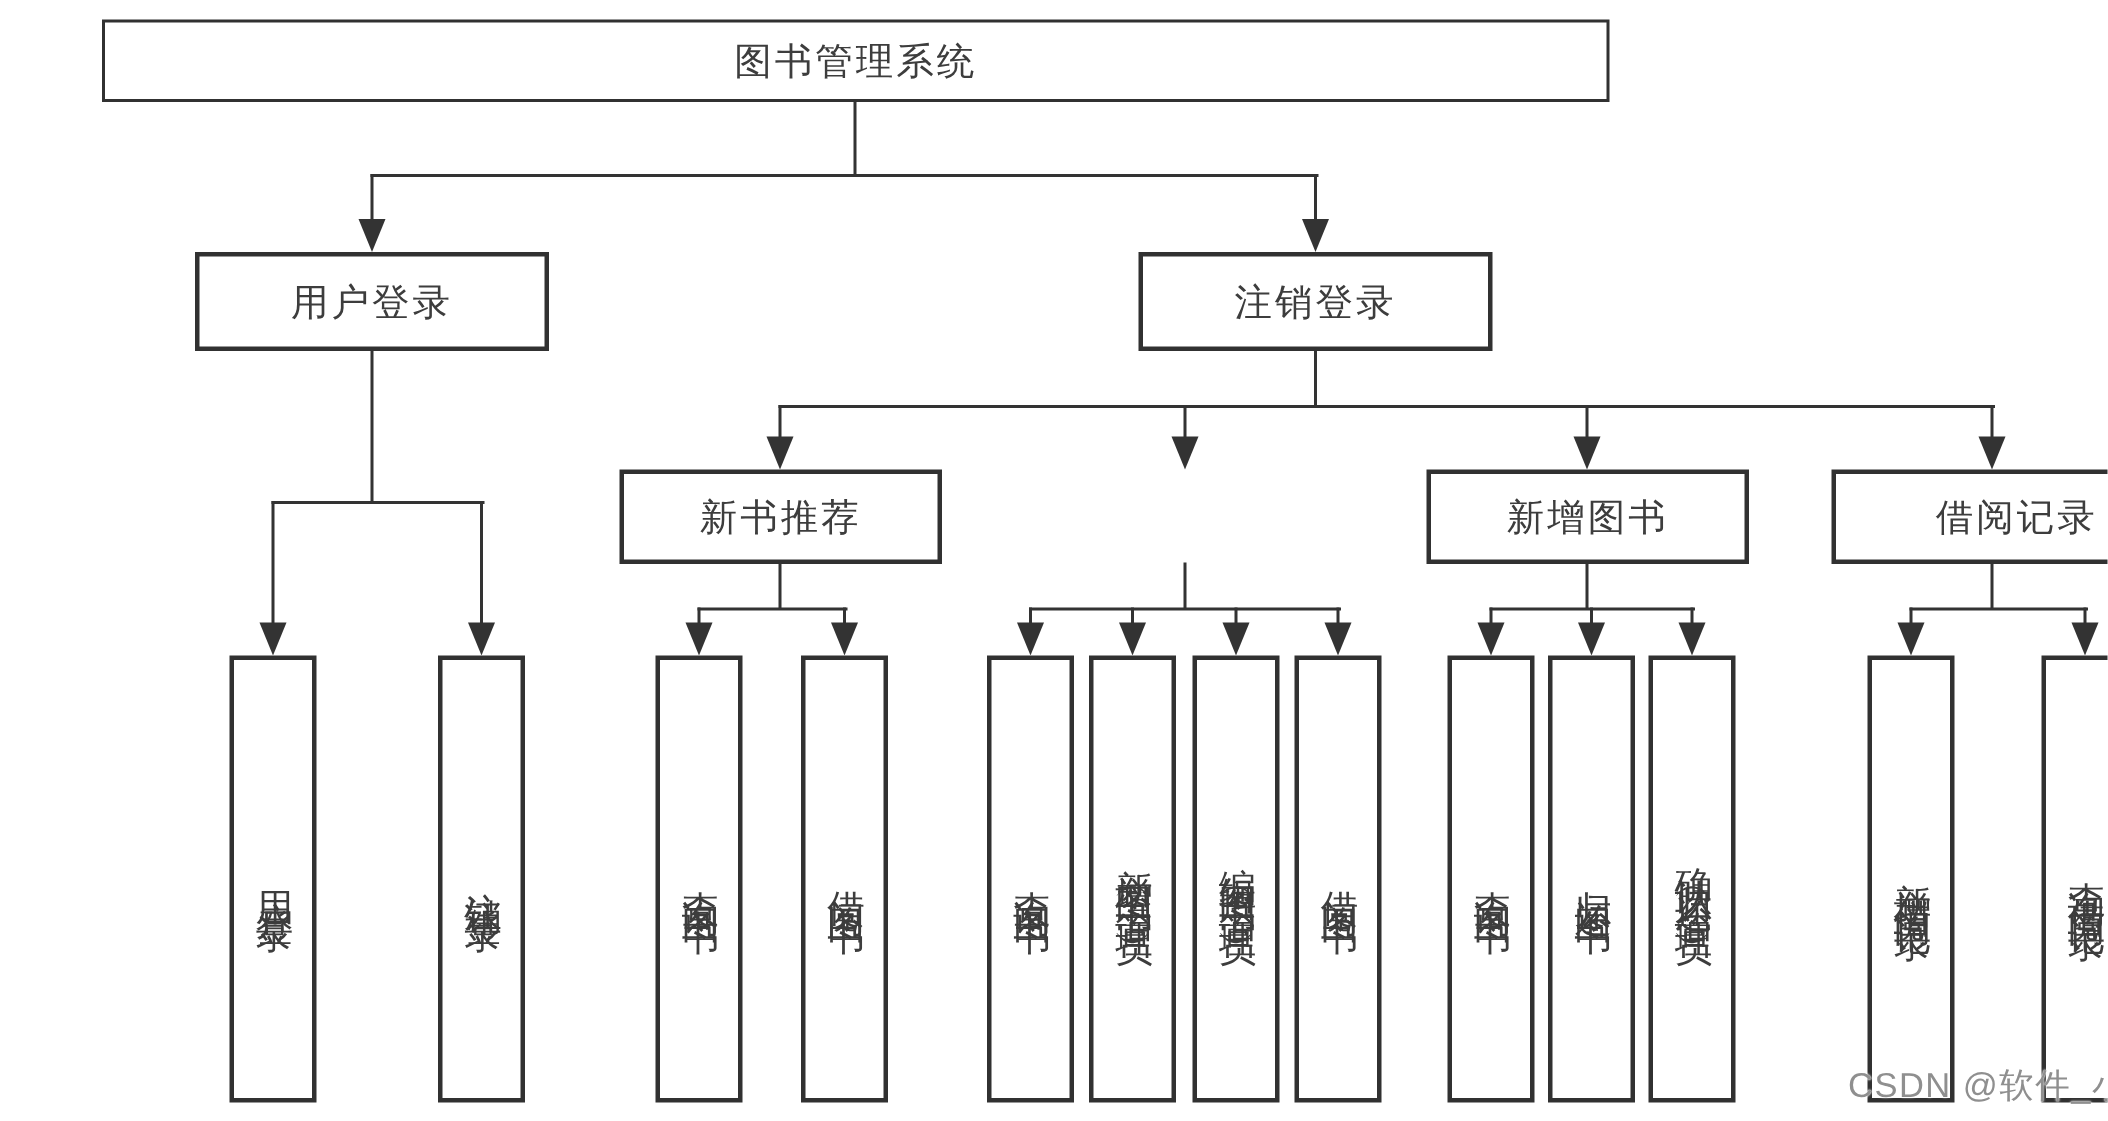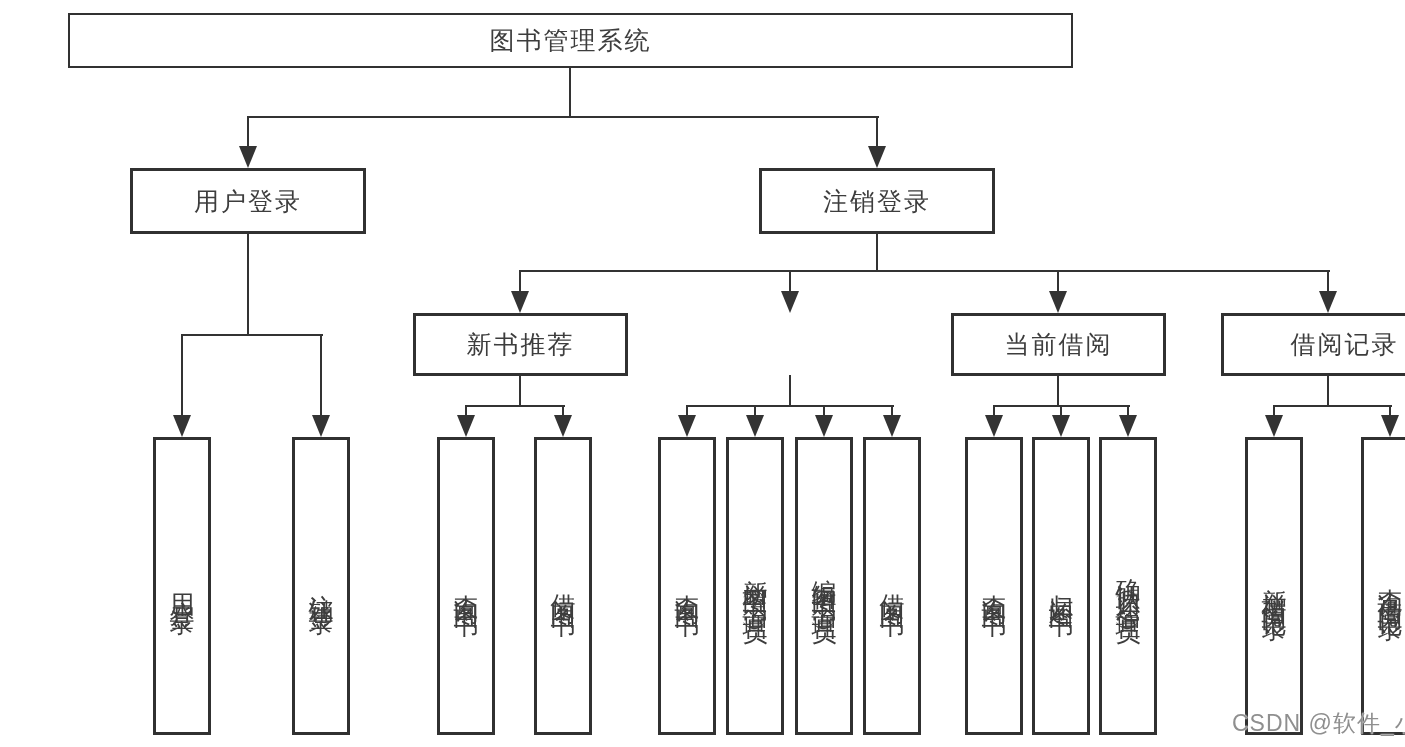--- a/index.html
+++ b/index.html
@@ -95,21 +95,21 @@
   <div class="arw" style="left:1217px;top:415px;"></div>
   <div class="vl" style="left:1341px;top:405px;height:12px;"></div>
   <div class="arw" style="left:1333px;top:415px;"></div>
 
   <div class="bx root" style="left:20px;top:13px;width:1005px;height:55px;">图书管理系统</div>
 
   <div class="bx" style="left:82px;top:168px;width:236px;height:66px;">用户登录</div>
   <div class="bx" style="left:711px;top:168px;width:236px;height:66px;">注销登录</div>
 
   <div class="bx" style="left:365px;top:313px;width:215px;height:63px;">新书推荐</div>
-  <div class="bx" style="left:903px;top:313px;width:215px;height:63px;">当前借阅</div>
+  <div class="bx" style="left:903px;top:313px;width:215px;height:63px;">新增图书</div>
   <div class="bx" style="left:1173px;top:313px;width:215px;height:63px;padding-left:32px;">借阅记录</div>
 
   <div class="leaf" style="left:105px;">
     <span class="vtxt">用户登录</span>
   </div>
   <div class="leaf" style="left:244px;">
     <span class="vtxt">注销登录</span>
   </div>
 
   <div class="leaf" style="left:389px;">

